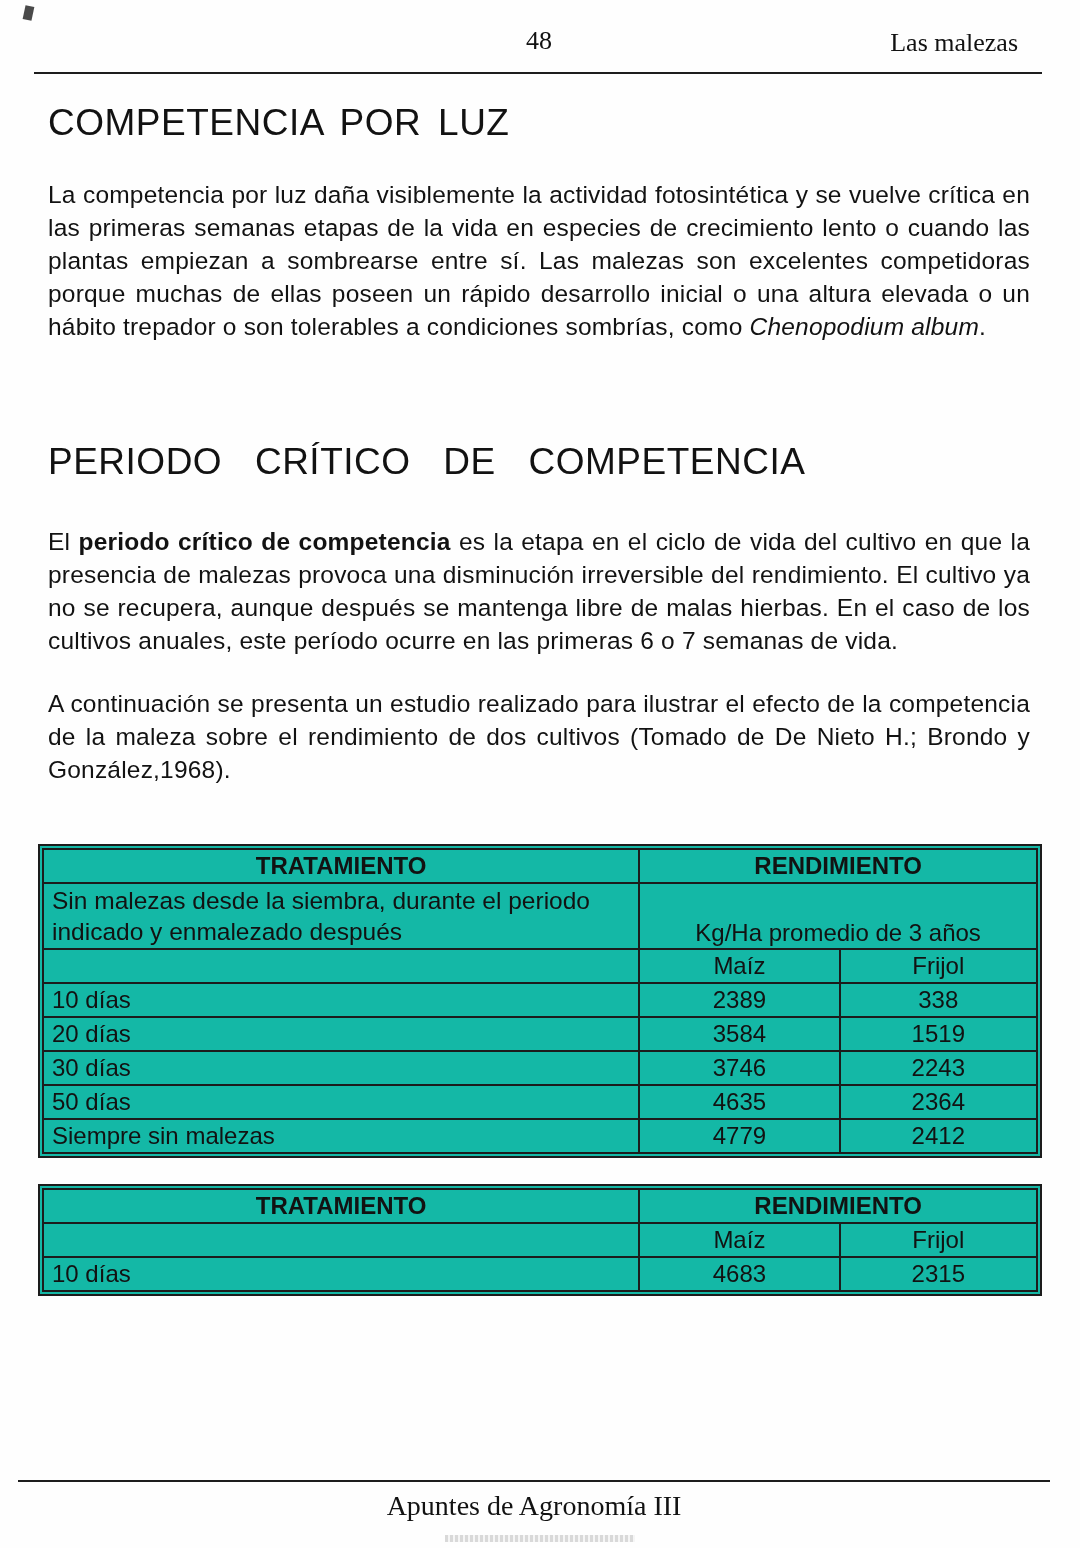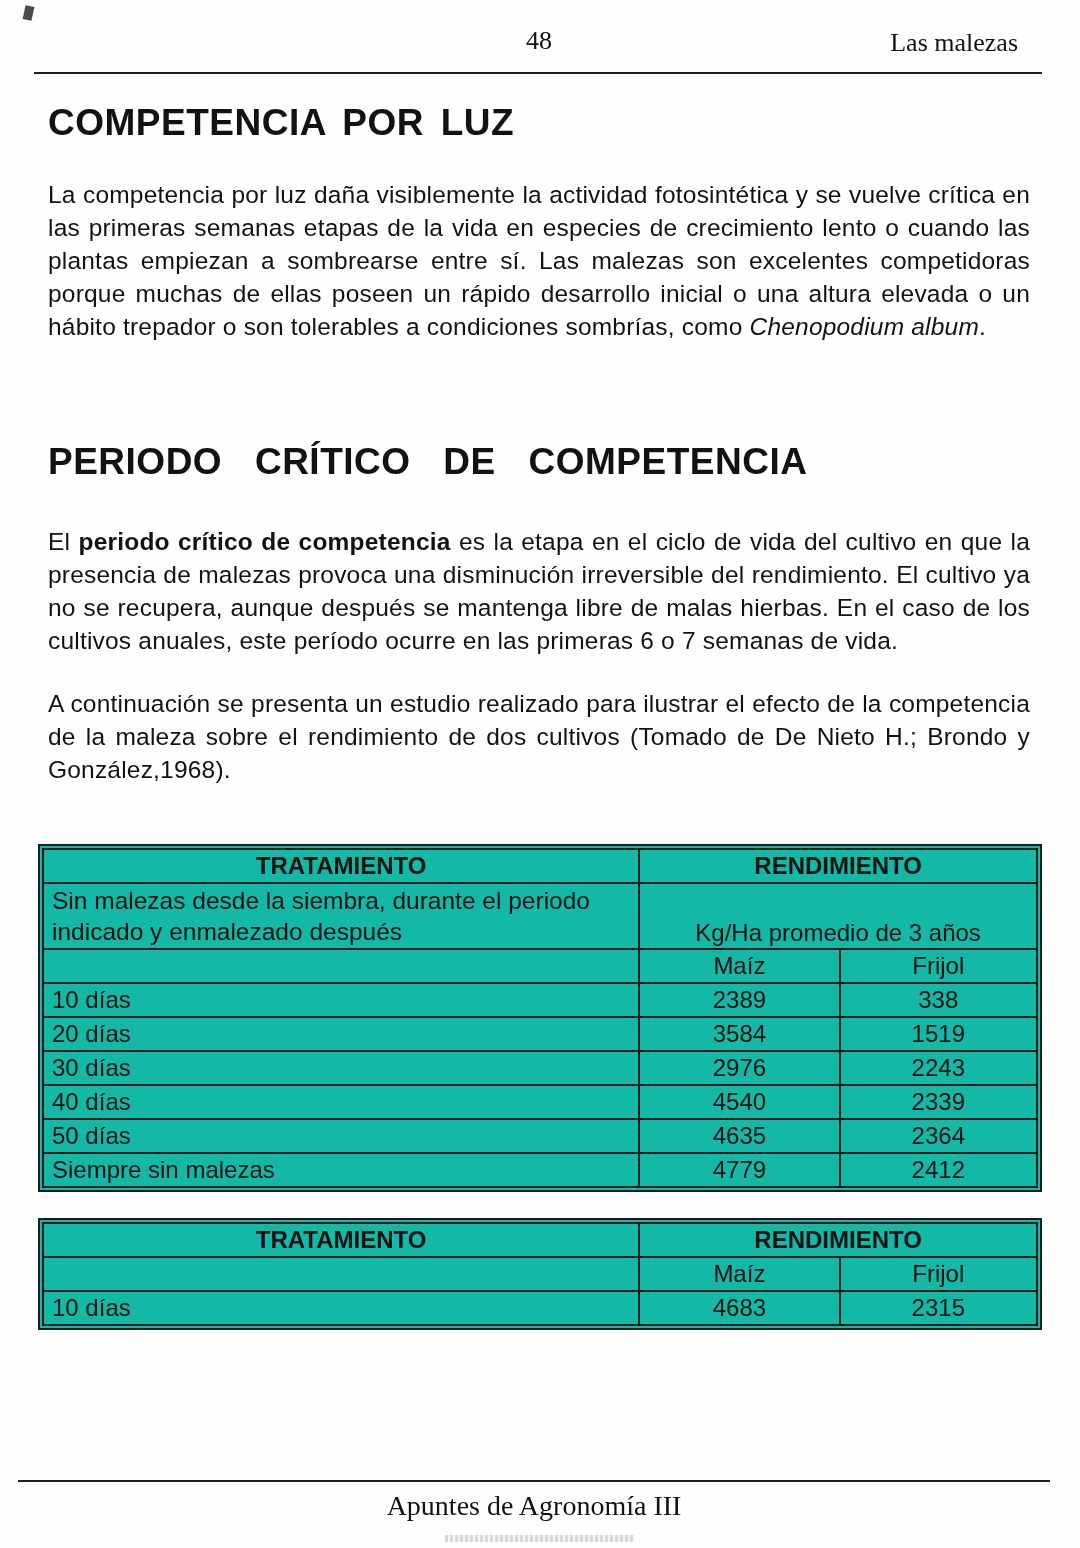--- a/index.html
+++ b/index.html
@@ -27,21 +27,21 @@
   .running-title { position: absolute; right: 12px; top: 2px; text-align: center; }
   .head-rule {
     border: none;
     border-top: 2.5px solid #1d1d1d;
     margin: 12px -12px 0 -14px;
   }
 
   
   h1.sec-title {
     font-size: 37px;
-    font-weight: bold;
+    font-weight: normal;
     letter-spacing: 0.5px;
     word-spacing: 6px;
     margin: 28px 0 0 0;
   }
   h1.sec-title.wide { word-spacing: 22px; margin-top: 98px; }
 
   
   p.body-text {
     font-size: 24.5px;
     line-height: 33px;
@@ -165,27 +165,22 @@
         <td class="num-cell">2389</td>
         <td class="num-cell">338</td>
       </tr>
       <tr>
         <td class="treat-cell">20 días</td>
         <td class="num-cell">3584</td>
         <td class="num-cell">1519</td>
       </tr>
       <tr>
         <td class="treat-cell">30 días</td>
-        <td class="num-cell">2976</td>
+        <td class="num-cell">3746</td>
         <td class="num-cell">2243</td>
-      </tr>
-      <tr>
-        <td class="treat-cell">40 días</td>
-        <td class="num-cell">4540</td>
-        <td class="num-cell">2339</td>
       </tr>
       <tr>
         <td class="treat-cell">50 días</td>
         <td class="num-cell">4635</td>
         <td class="num-cell">2364</td>
       </tr>
       <tr>
         <td class="treat-cell">Siempre sin malezas</td>
         <td class="num-cell">4779</td>
         <td class="num-cell">2412</td>

